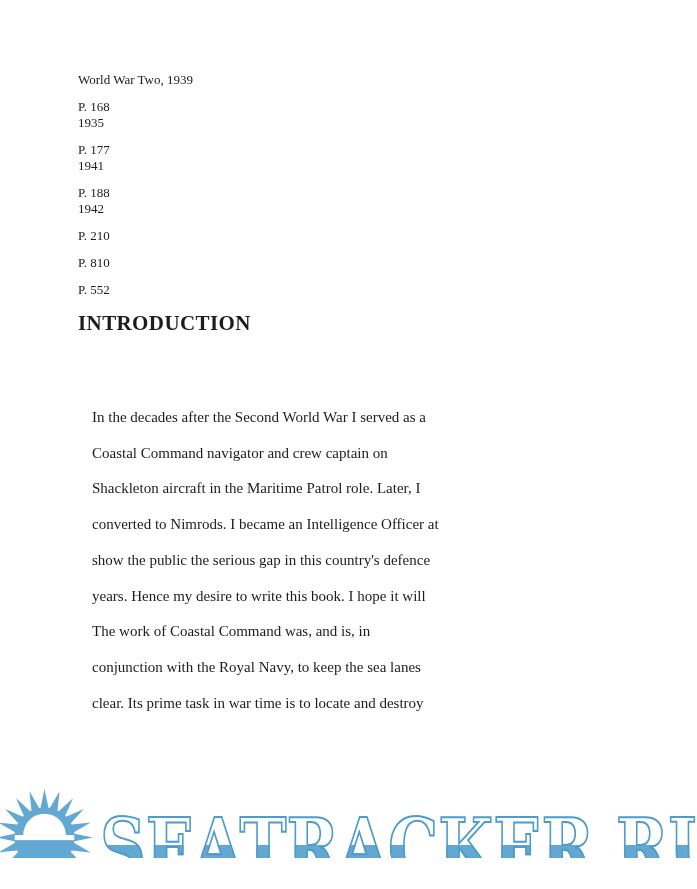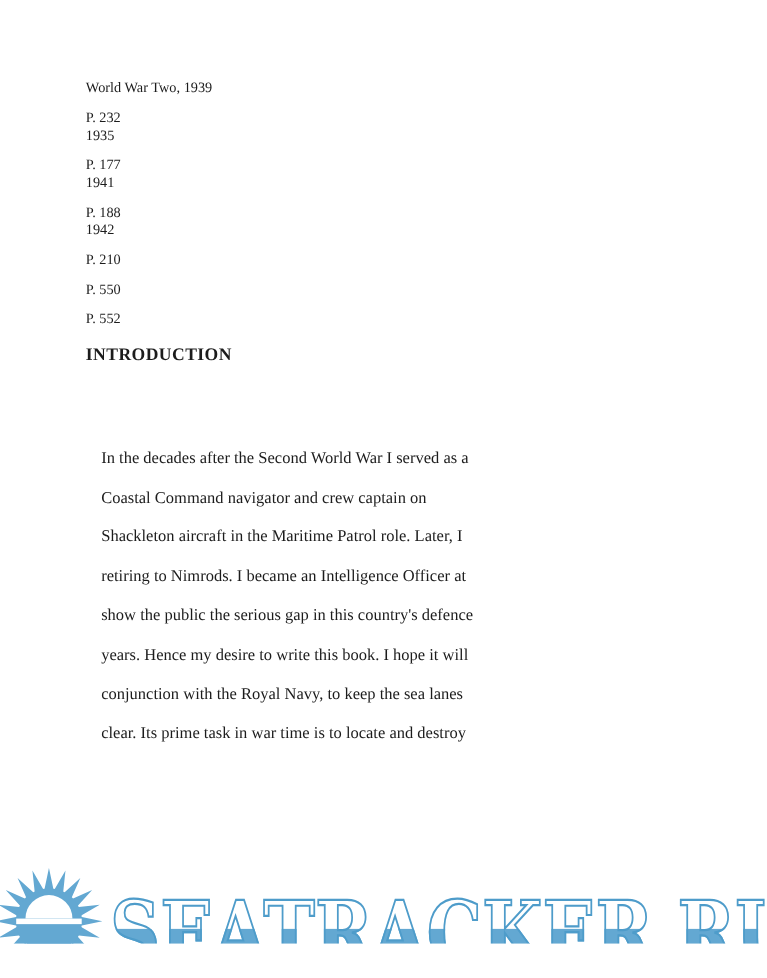--- a/index.html
+++ b/index.html
@@ -22,21 +22,21 @@
     line-height: 16px;
   }
   .fm-entry { margin: 0 0 11px 0; }
   .fm-line { white-space: nowrap; }
 
   
   .heading {
     position: absolute;
     left: 78px;
     top: 313px;
-    font-size: 16px;
+    font-size: 21px;
     line-height: 20px;
     font-weight: bold;
     letter-spacing: 0.4px;
     white-space: nowrap;
   }
 
   
   .bodytext {
     position: absolute;
     left: 92px;
@@ -84,51 +84,52 @@
 </head>
 <body>
 
 <div class="page">
 
   <div class="frontmatter">
     <div class="fm-entry">
       <div class="fm-line">World War Two, 1939</div>
     </div>
     <div class="fm-entry">
-      <div class="fm-line">P. 232</div>
+      <div class="fm-line">P. 168</div>
       <div class="fm-line">1935</div>
     </div>
     <div class="fm-entry">
       <div class="fm-line">P. 177</div>
       <div class="fm-line">1941</div>
     </div>
     <div class="fm-entry">
       <div class="fm-line">P. 188</div>
       <div class="fm-line">1942</div>
     </div>
     <div class="fm-entry">
       <div class="fm-line">P. 210</div>
     </div>
     <div class="fm-entry">
-      <div class="fm-line">P. 550</div>
+      <div class="fm-line">P. 810</div>
     </div>
     <div class="fm-entry">
       <div class="fm-line">P. 552</div>
     </div>
   </div>
 
   <div class="heading">INTRODUCTION</div>
 
   <div class="bodytext">
     <div>In the decades after the Second World War I served as a</div>
     <div>Coastal Command navigator and crew captain on</div>
     <div>Shackleton aircraft in the Maritime Patrol role. Later, I</div>
-    <div>retiring to Nimrods. I became an Intelligence Officer at</div>
+    <div>converted to Nimrods. I became an Intelligence Officer at</div>
     <div>show the public the serious gap in this country's defence</div>
     <div>years. Hence my desire to write this book. I hope it will</div>
+    <div>The work of Coastal Command was, and is, in</div>
     <div>conjunction with the Royal Navy, to keep the sea lanes</div>
     <div>clear. Its prime task in war time is to locate and destroy</div>
   </div>
 
   <div class="watermark">
     <svg class="wm-sun" viewBox="0 0 100 100" xmlns="http://www.w3.org/2000/svg">
       <polygon class="ray" points="100,50 78.6,54.5 97.6,65.5 75.8,63.2 90.5,79.4 70.5,70.5 79.4,90.5 63.2,75.8 65.5,97.6 54.5,78.6 50,100 45.5,78.6 34.5,97.6 36.8,75.8 20.6,90.5 29.5,70.5 9.5,79.4 24.2,63.2 2.4,65.5 21.4,54.5 0,50 21.4,45.5 2.4,34.5 24.2,36.8 9.5,20.6 29.5,29.5 20.6,9.5 36.8,24.2 34.5,2.4 45.5,21.4 50,0 54.5,21.4 65.5,2.4 63.2,24.2 79.4,9.5 70.5,29.5 90.5,20.6 75.8,36.8 97.6,34.5 78.6,45.5"></polygon>
       <circle class="disc" cx="50" cy="50" r="31"></circle>
       <path class="cutout" d="M 28 47.5 A 22 22 0 0 1 72 47.5 Z"></path>
       <rect class="cutout" x="19.3" y="47.5" width="61.4" height="5.2"></rect>

